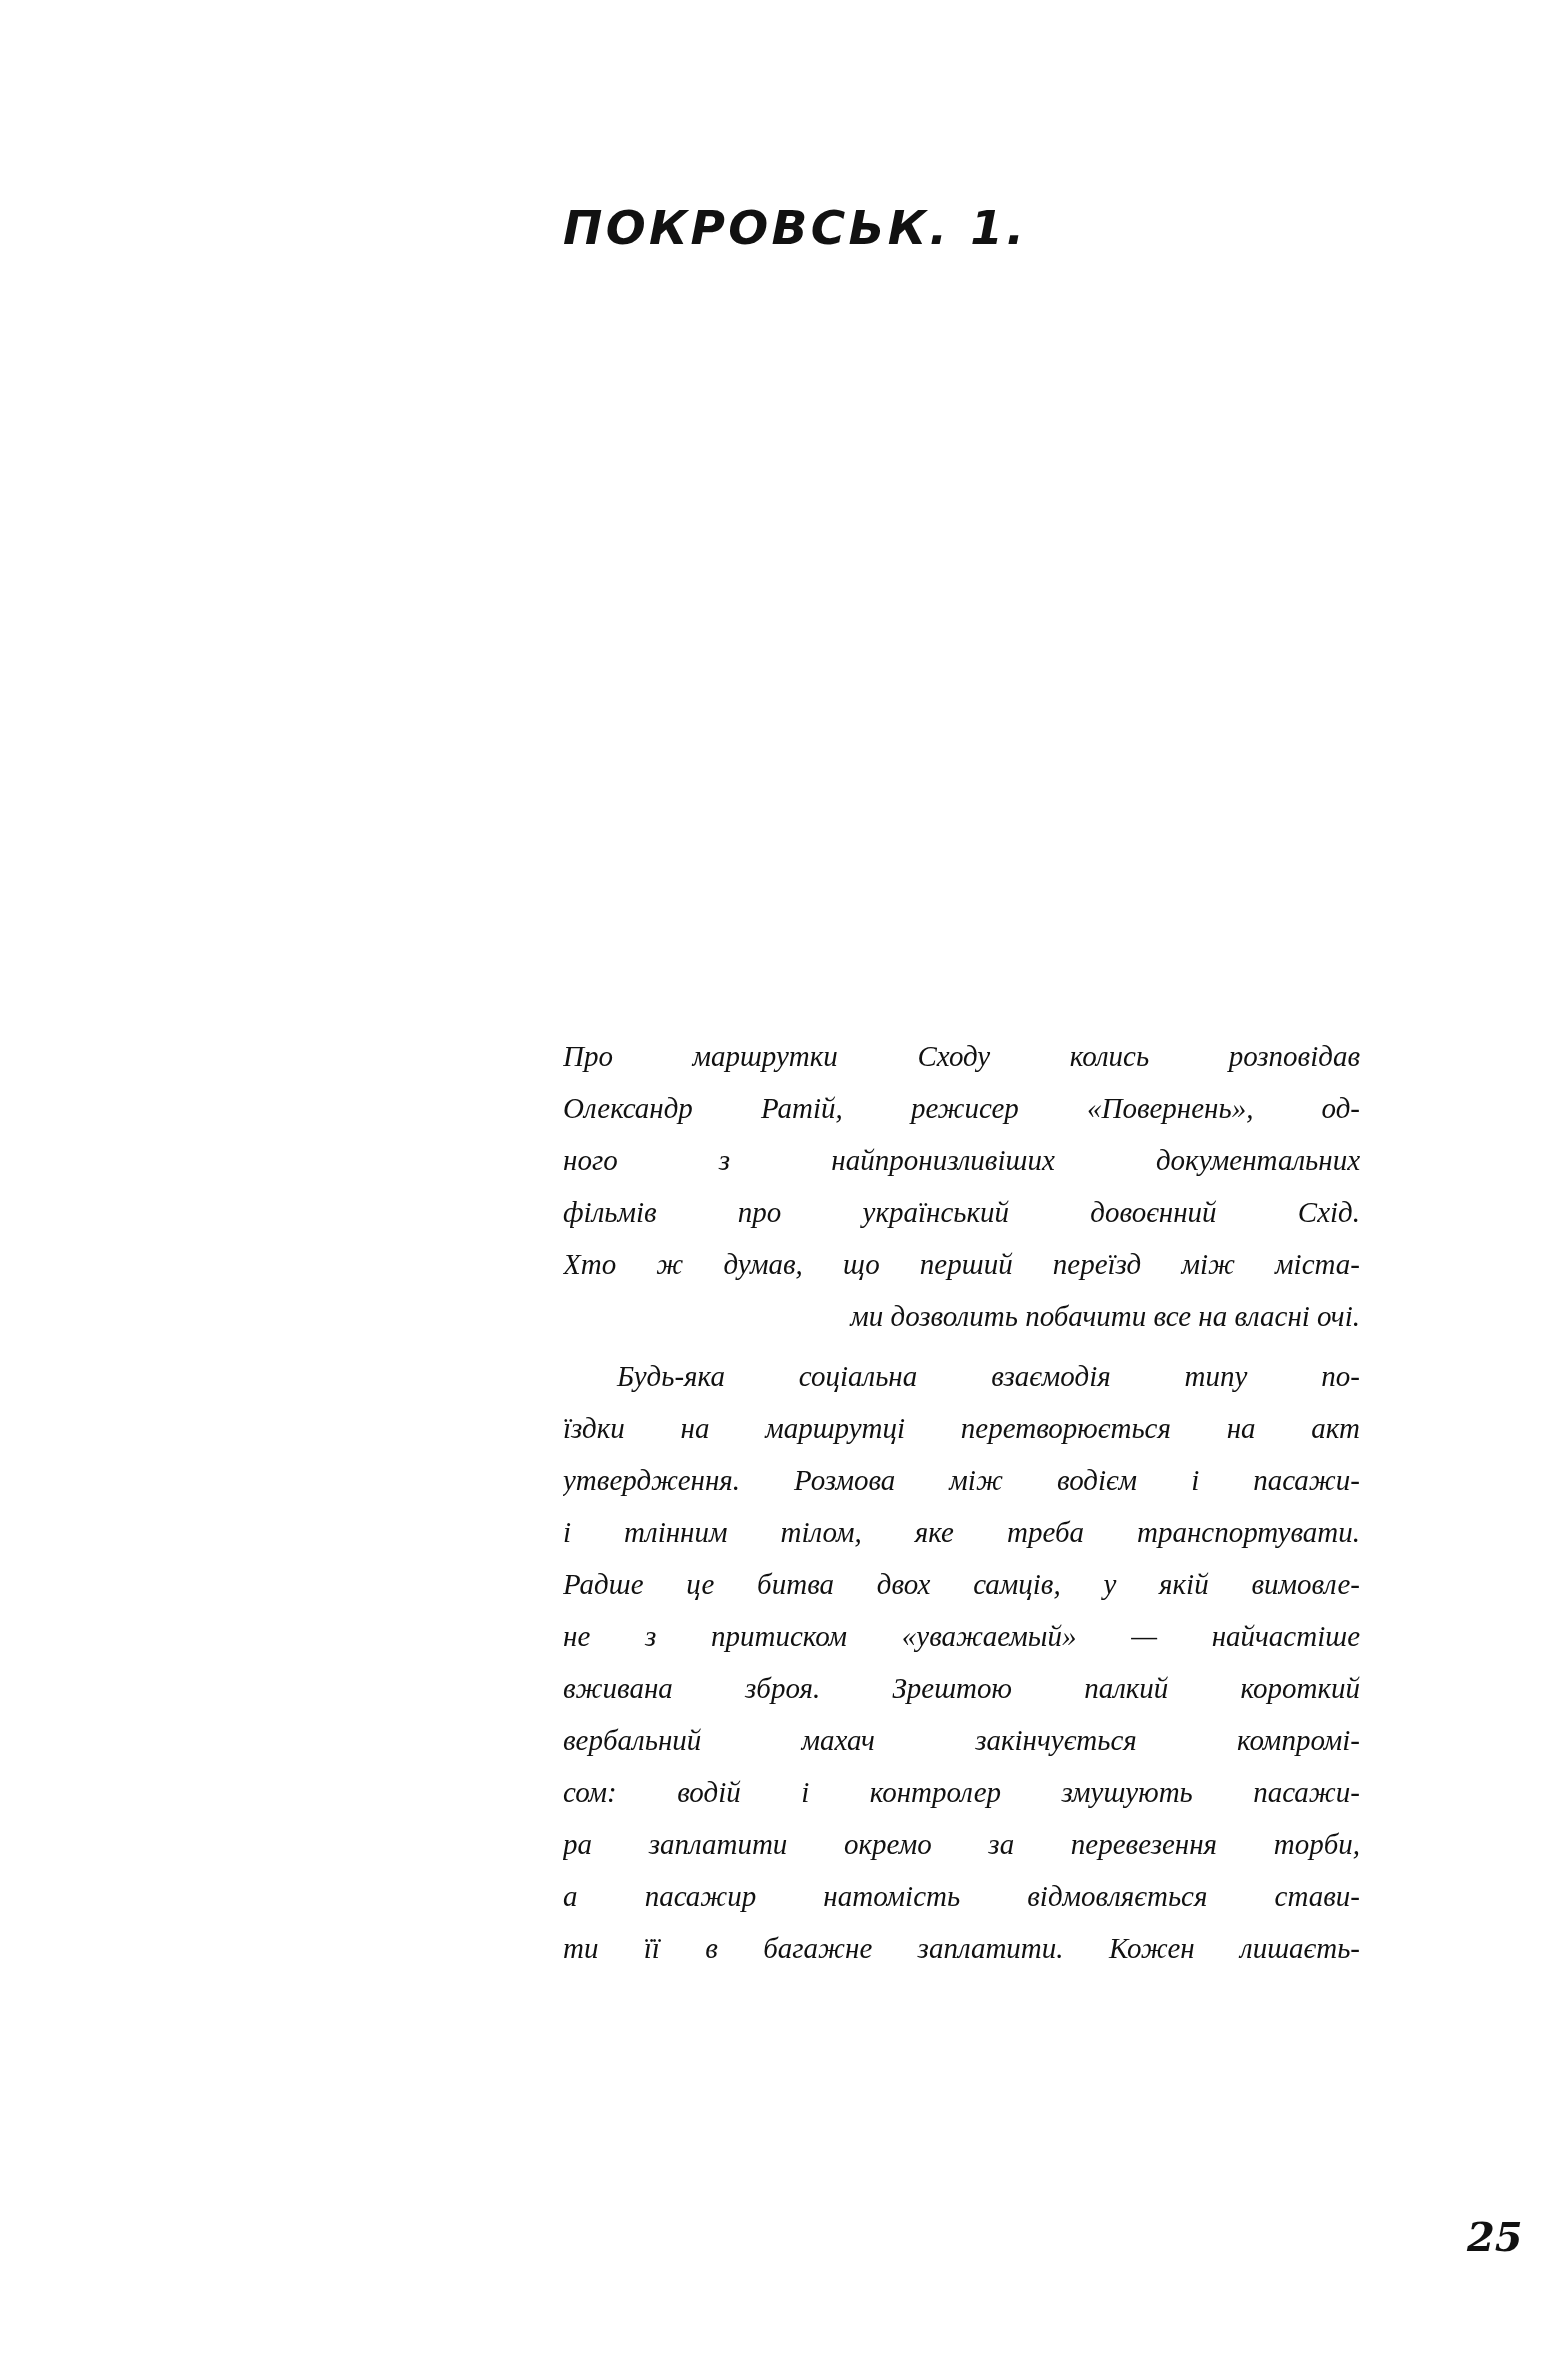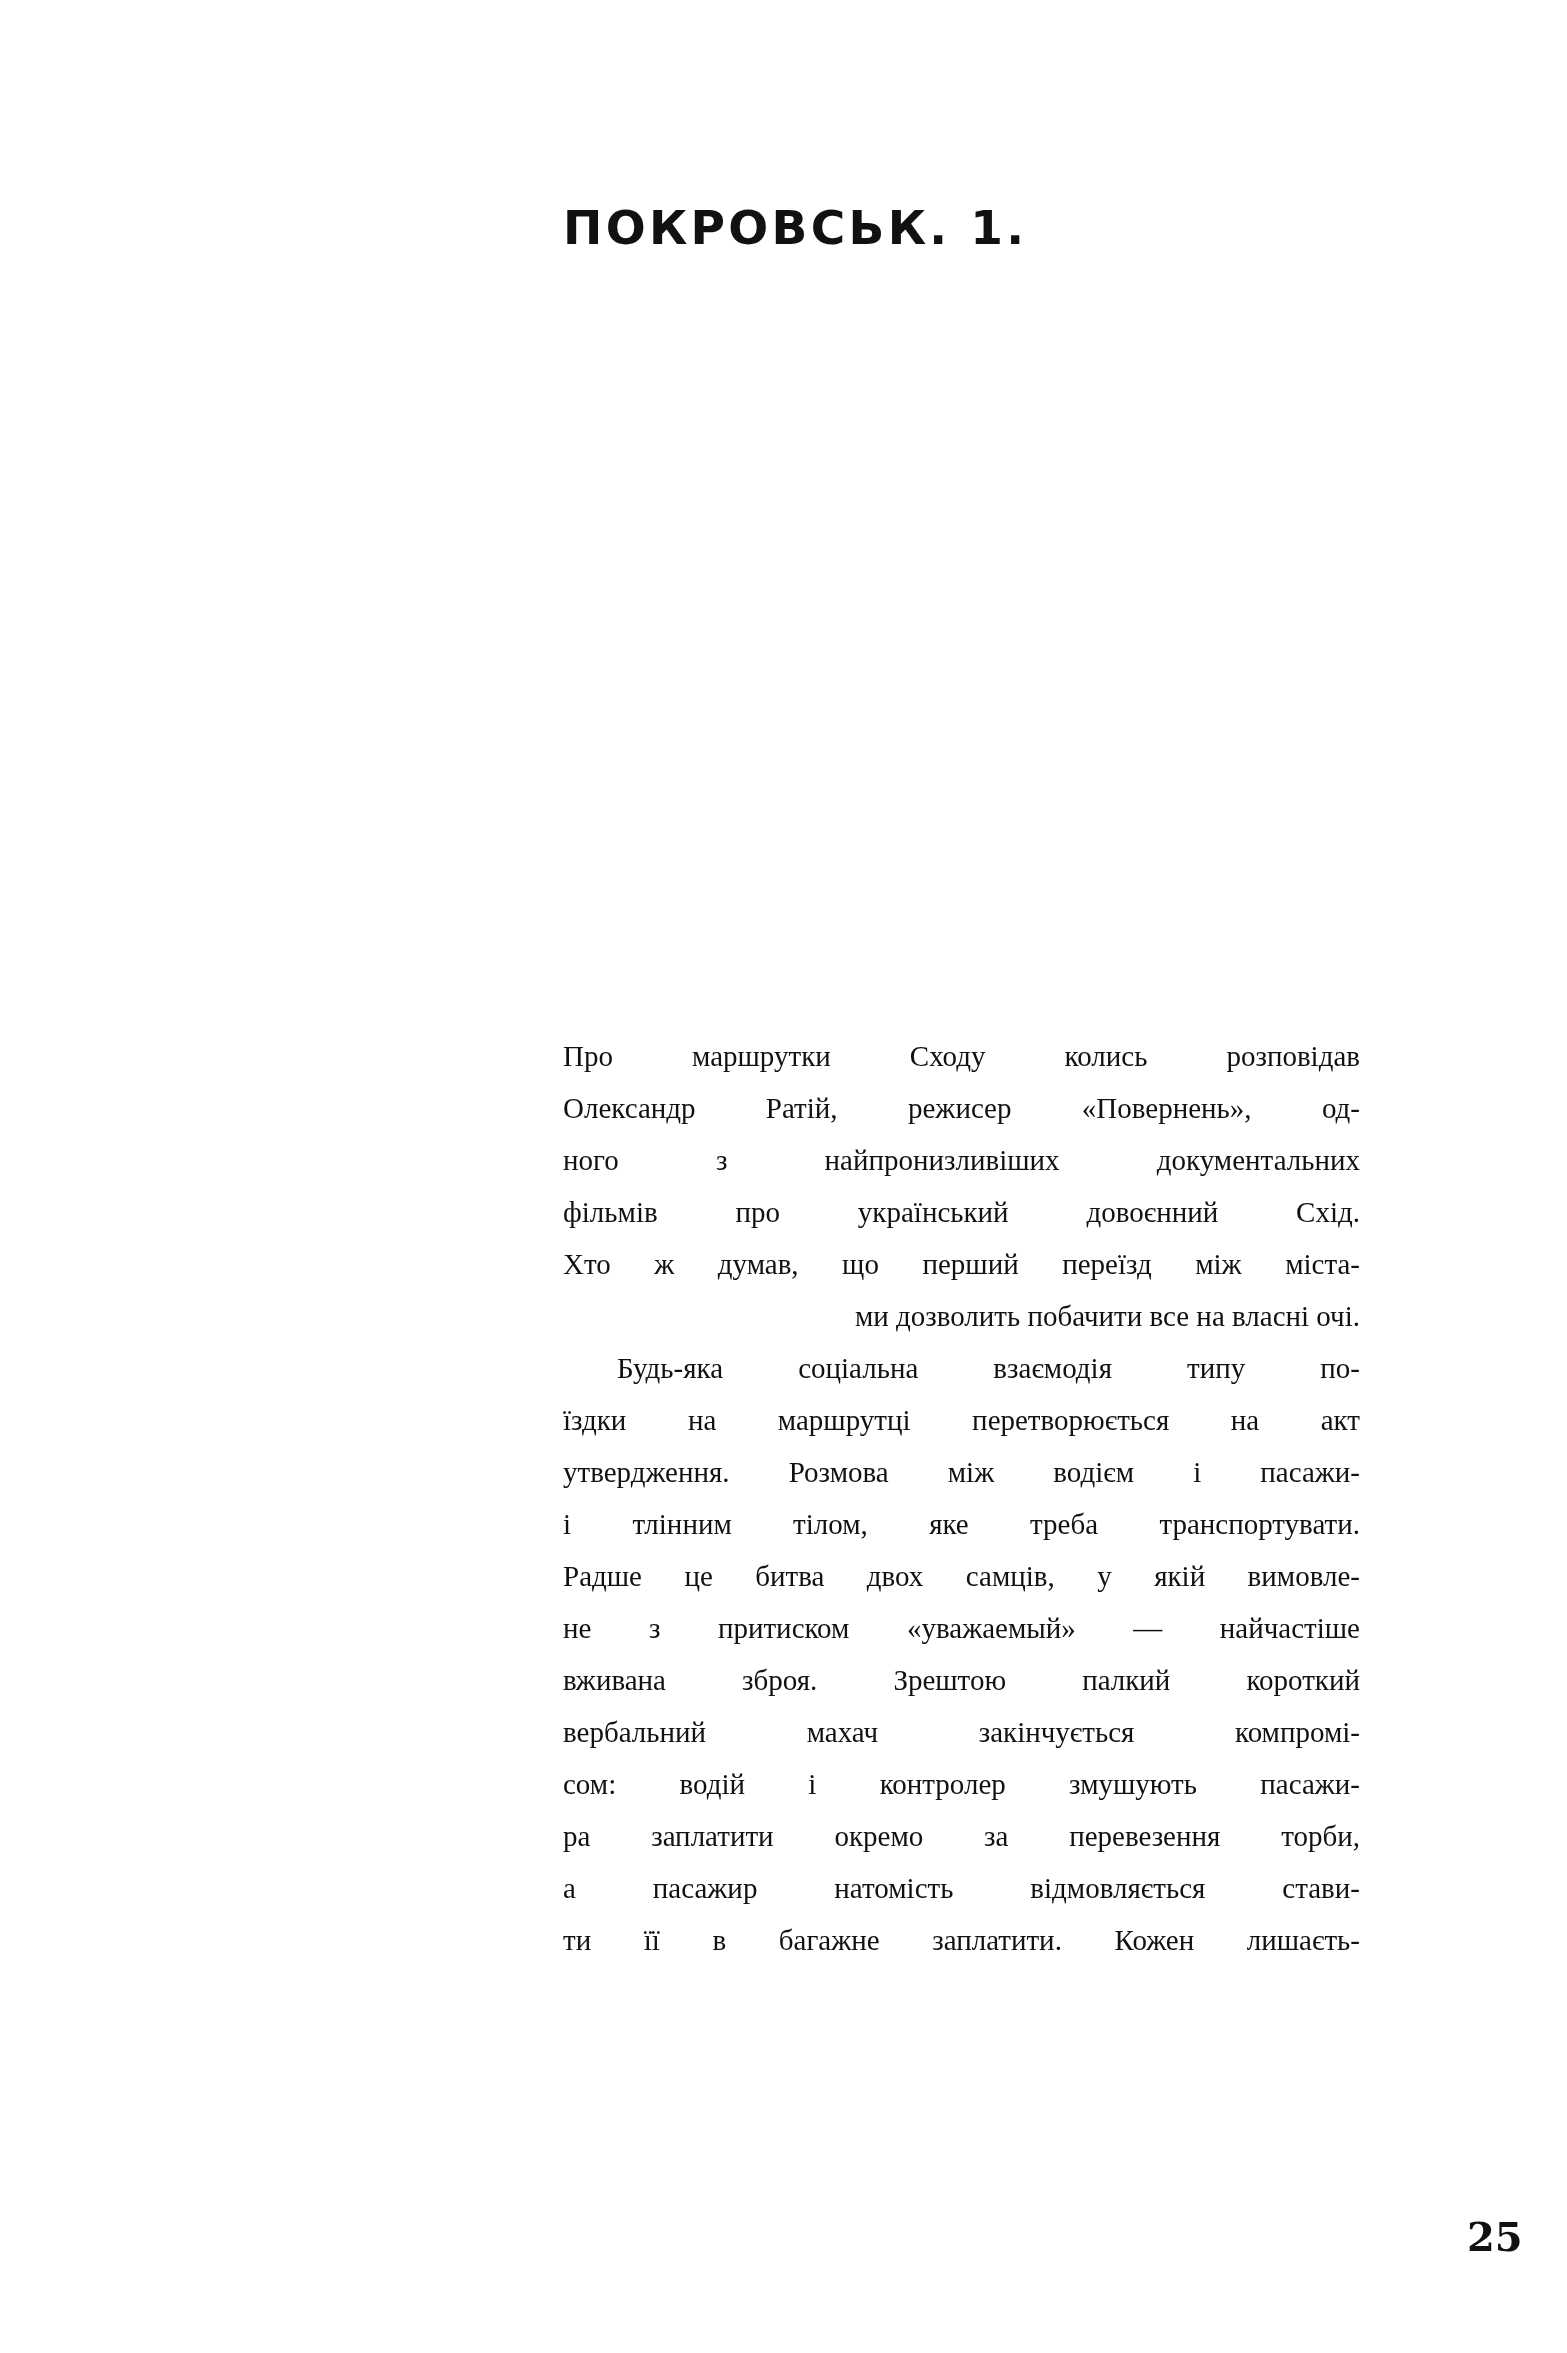--- a/index.html
+++ b/index.html
@@ -12,20 +12,21 @@
     height: 2354px;
     background: var(--bg-color);
     overflow: hidden;
   }
   .book-page {
     position: relative;
     width: 1568px;
     height: 2354px;
     background: var(--bg-color);
     color: var(--text-color);
+    font-style: italic;
   }
   .chapter-title {
     position: absolute;
     left: 563px;
     top: 204px;
     font-family: "DejaVu Sans", "Liberation Sans", sans-serif;
     font-size: 47px;
     font-weight: 700;
     letter-spacing: 3.3px;
     line-height: 1;
@@ -51,21 +52,21 @@
   }
   
   .line::after {
     content: "";
     display: inline-block;
     width: 100%;
     height: 0;
   }
   .line.no-justify { text-align: right; }
   .line.no-justify::after { content: none; }
-  .line.indent { text-indent: 54px; }
+  .line.indent { text-indent: 54px; margin-top: 8px; }
   .page-number {
     position: absolute;
     left: 1467px;
     top: 2217px;
     font-family: "DejaVu Serif", "Liberation Serif", serif;
     font-size: 40px;
     font-weight: 700;
     line-height: 1;
     color: var(--text-color);
   }

